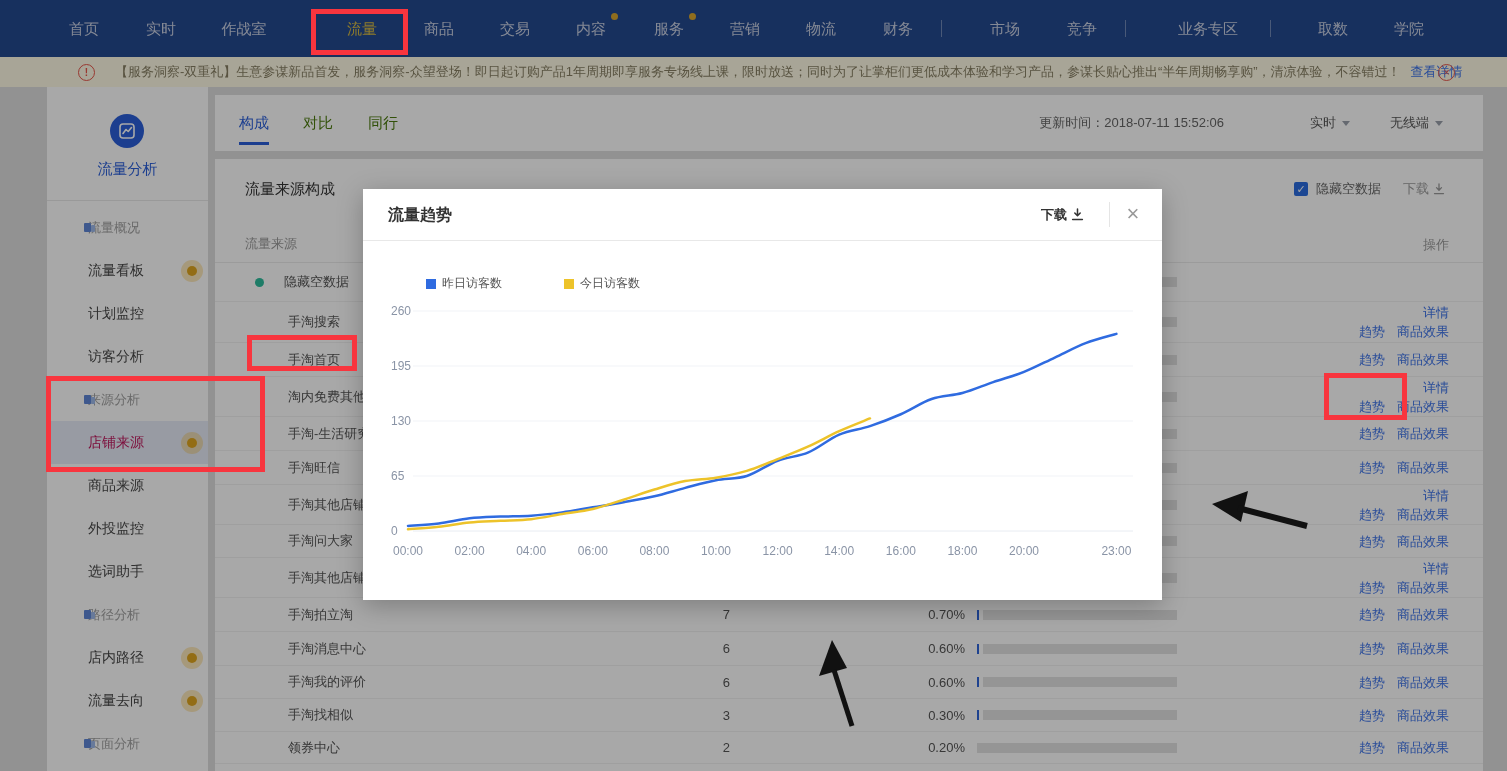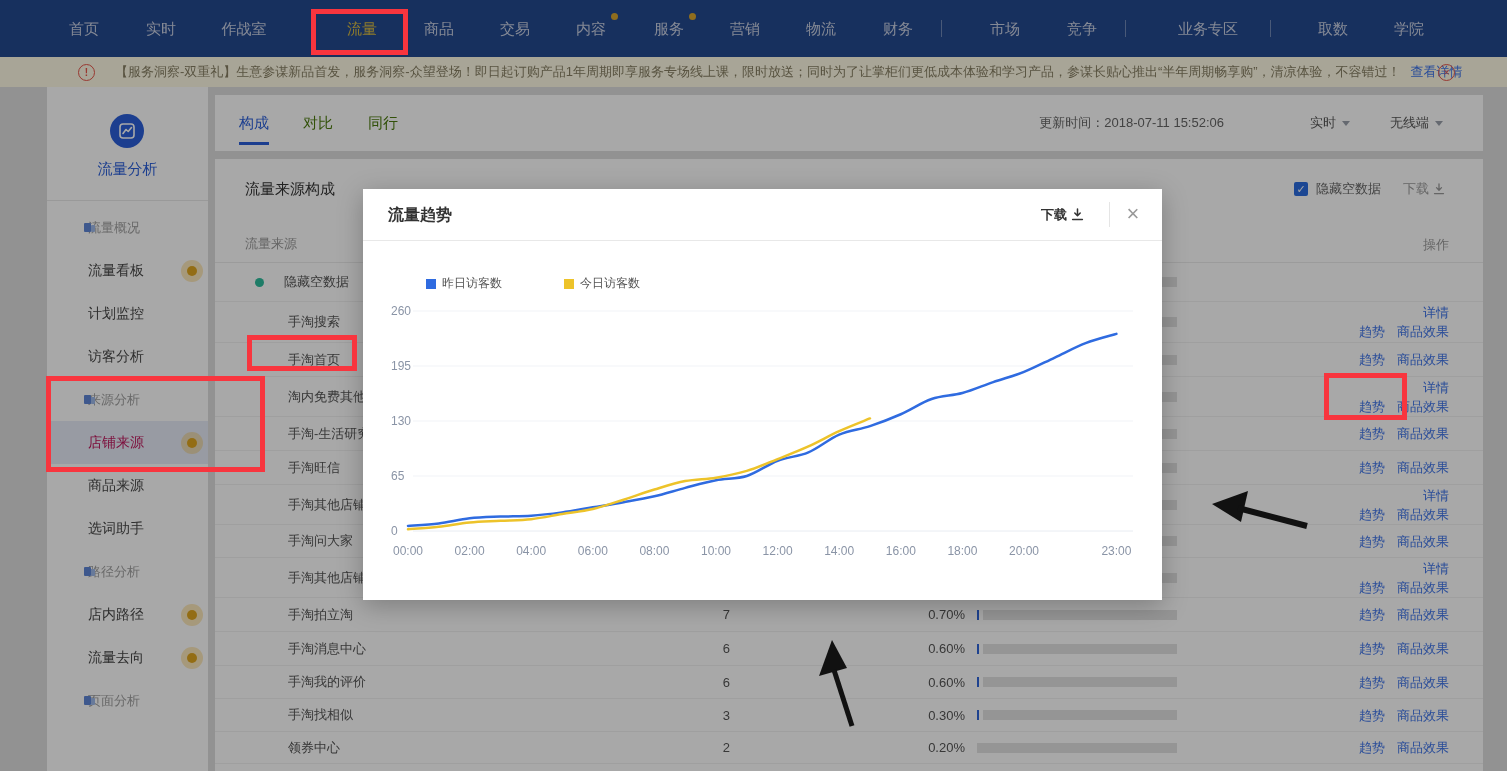--- a/index.html
+++ b/index.html
@@ -167,20 +167,23 @@
               <rect x="8" y="5" width="4" height="7" rx="1" fill="#9fb9ea"></rect>
             </svg></span>
           <span class="sb-label">来源分析</span>
         </div>
         <div class="sb-entry item active">
           <span class="sb-label">店铺来源</span>
           <span class="sb-dot"></span>
         </div>
         <div class="sb-entry item">
           <span class="sb-label">商品来源</span>
+        </div>
+        <div class="sb-entry item">
+          <span class="sb-label">外投监控</span>
         </div>
         <div class="sb-entry item">
           <span class="sb-label">选词助手</span>
         </div>
         <div class="sb-entry header">
           <span class="sb-hicon"><svg width="13" height="13" viewBox="0 0 13 13">
               <rect x="1" y="3" width="7" height="9" rx="1" fill="#5e86d6"></rect>
               <rect x="8" y="5" width="4" height="7" rx="1" fill="#9fb9ea"></rect>
             </svg></span>
           <span class="sb-label">路径分析</span>

